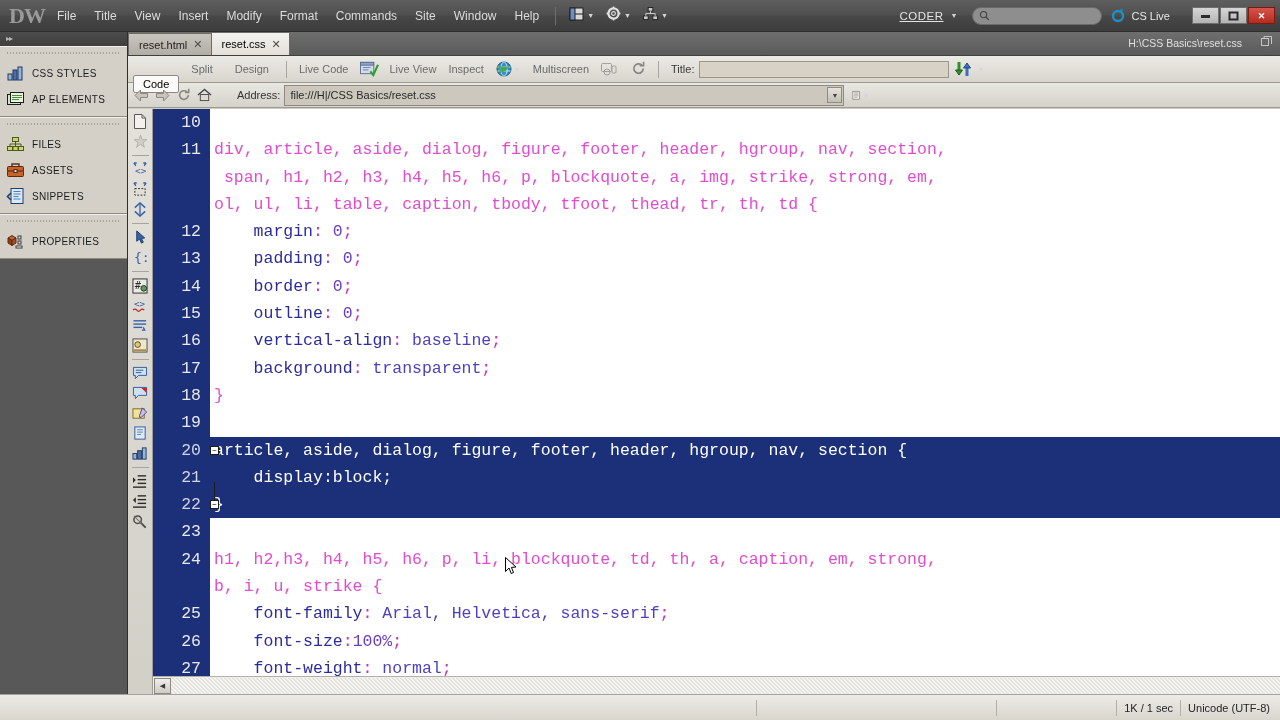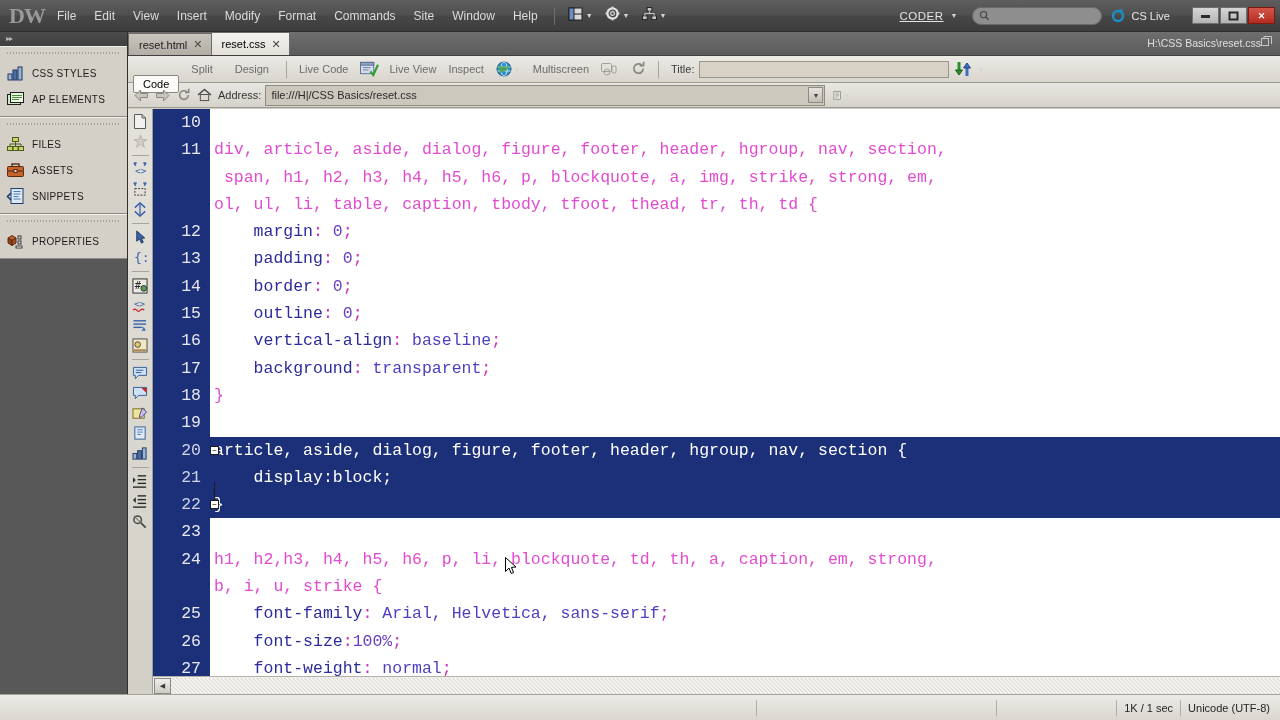--- a/index.html
+++ b/index.html
@@ -139,21 +139,21 @@
   }
   .tab.active {
     background: linear-gradient(#f4f2ee, #e3e0d9);
     height: 23px;
     color: #000;
   }
   .tab .x { font-size: 11px; color: #4a4a4a; }
   .filepath {
     position: absolute; right: 8px; top: 4px;
     font-size: 10.5px; color: #e0e0e0;
-    display: flex; align-items: center; gap: 0;
+    display: flex; align-items: center; gap: 19px;
   }
   .mini-ico { opacity: .85; }
 
   
   .viewbar {
     height: 27px;
     background: linear-gradient(#eceae5, #d8d5cd);
     border-bottom: 1px solid #9d9a94;
     display: flex; align-items: center;
     padding-left: 4px; font-size: 11px; color: #3a3a3a;
@@ -321,21 +321,21 @@
 </style>
 </head>
 <body>
 
 <div class="app">
 
   <div class="menubar">
     <div class="dw-logo">DW</div>
 
     <div class="menu-item">File</div>
-    <div class="menu-item">Edit</div>
+    <div class="menu-item">Title</div>
     <div class="menu-item">View</div>
     <div class="menu-item">Insert</div>
     <div class="menu-item">Modify</div>
     <div class="menu-item">Format</div>
     <div class="menu-item">Commands</div>
     <div class="menu-item">Site</div>
     <div class="menu-item">Window</div>
     <div class="menu-item">Help</div>
 
     <div class="menu-sep"></div>
@@ -615,21 +615,21 @@
           <path d="M13 8 a5 5 0 1 1 -1.6 -3.6" fill="none" stroke="#8a8781" stroke-width="1.8"></path>
           <path d="M13.4 0.8 V5 H9.2" fill="none" stroke="#8a8781" stroke-width="1.8"></path>
         </svg>
       </span>
       <span class="nav-ico">
         <svg width="15" height="14" viewBox="0 0 16 15">
           <path d="M1 7.5 L8 1.5 L15 7.5" fill="none" stroke="#4a4a4a" stroke-width="1.6"></path>
           <rect x="3.5" y="7" width="9" height="6.5" fill="#dedad2" stroke="#4a4a4a"></rect>
         </svg>
       </span>
-      <span style="margin-left:1px;">Address:</span>
+      <span style="margin-left:20px;">Address:</span>
       <div class="addr-field">
         <input type="text" value="file:///H|/CSS Basics/reset.css" style="">
         <div class="addr-drop">▼</div>
       </div>
       <span class="nav-ico" style="display:flex;align-items:center;gap:1px;margin-left:4px;">
         <svg width="15" height="15" viewBox="0 0 16 16">
           <rect x="1.5" y="0.5" width="12" height="14" fill="#eceae5" stroke="#6d6a65"></rect>
           <g stroke="#8d8a84">
               <line x1="4" y1="3.5" x2="11" y2="3.5"></line>
               <line x1="4" y1="6" x2="11" y2="6"></line>

